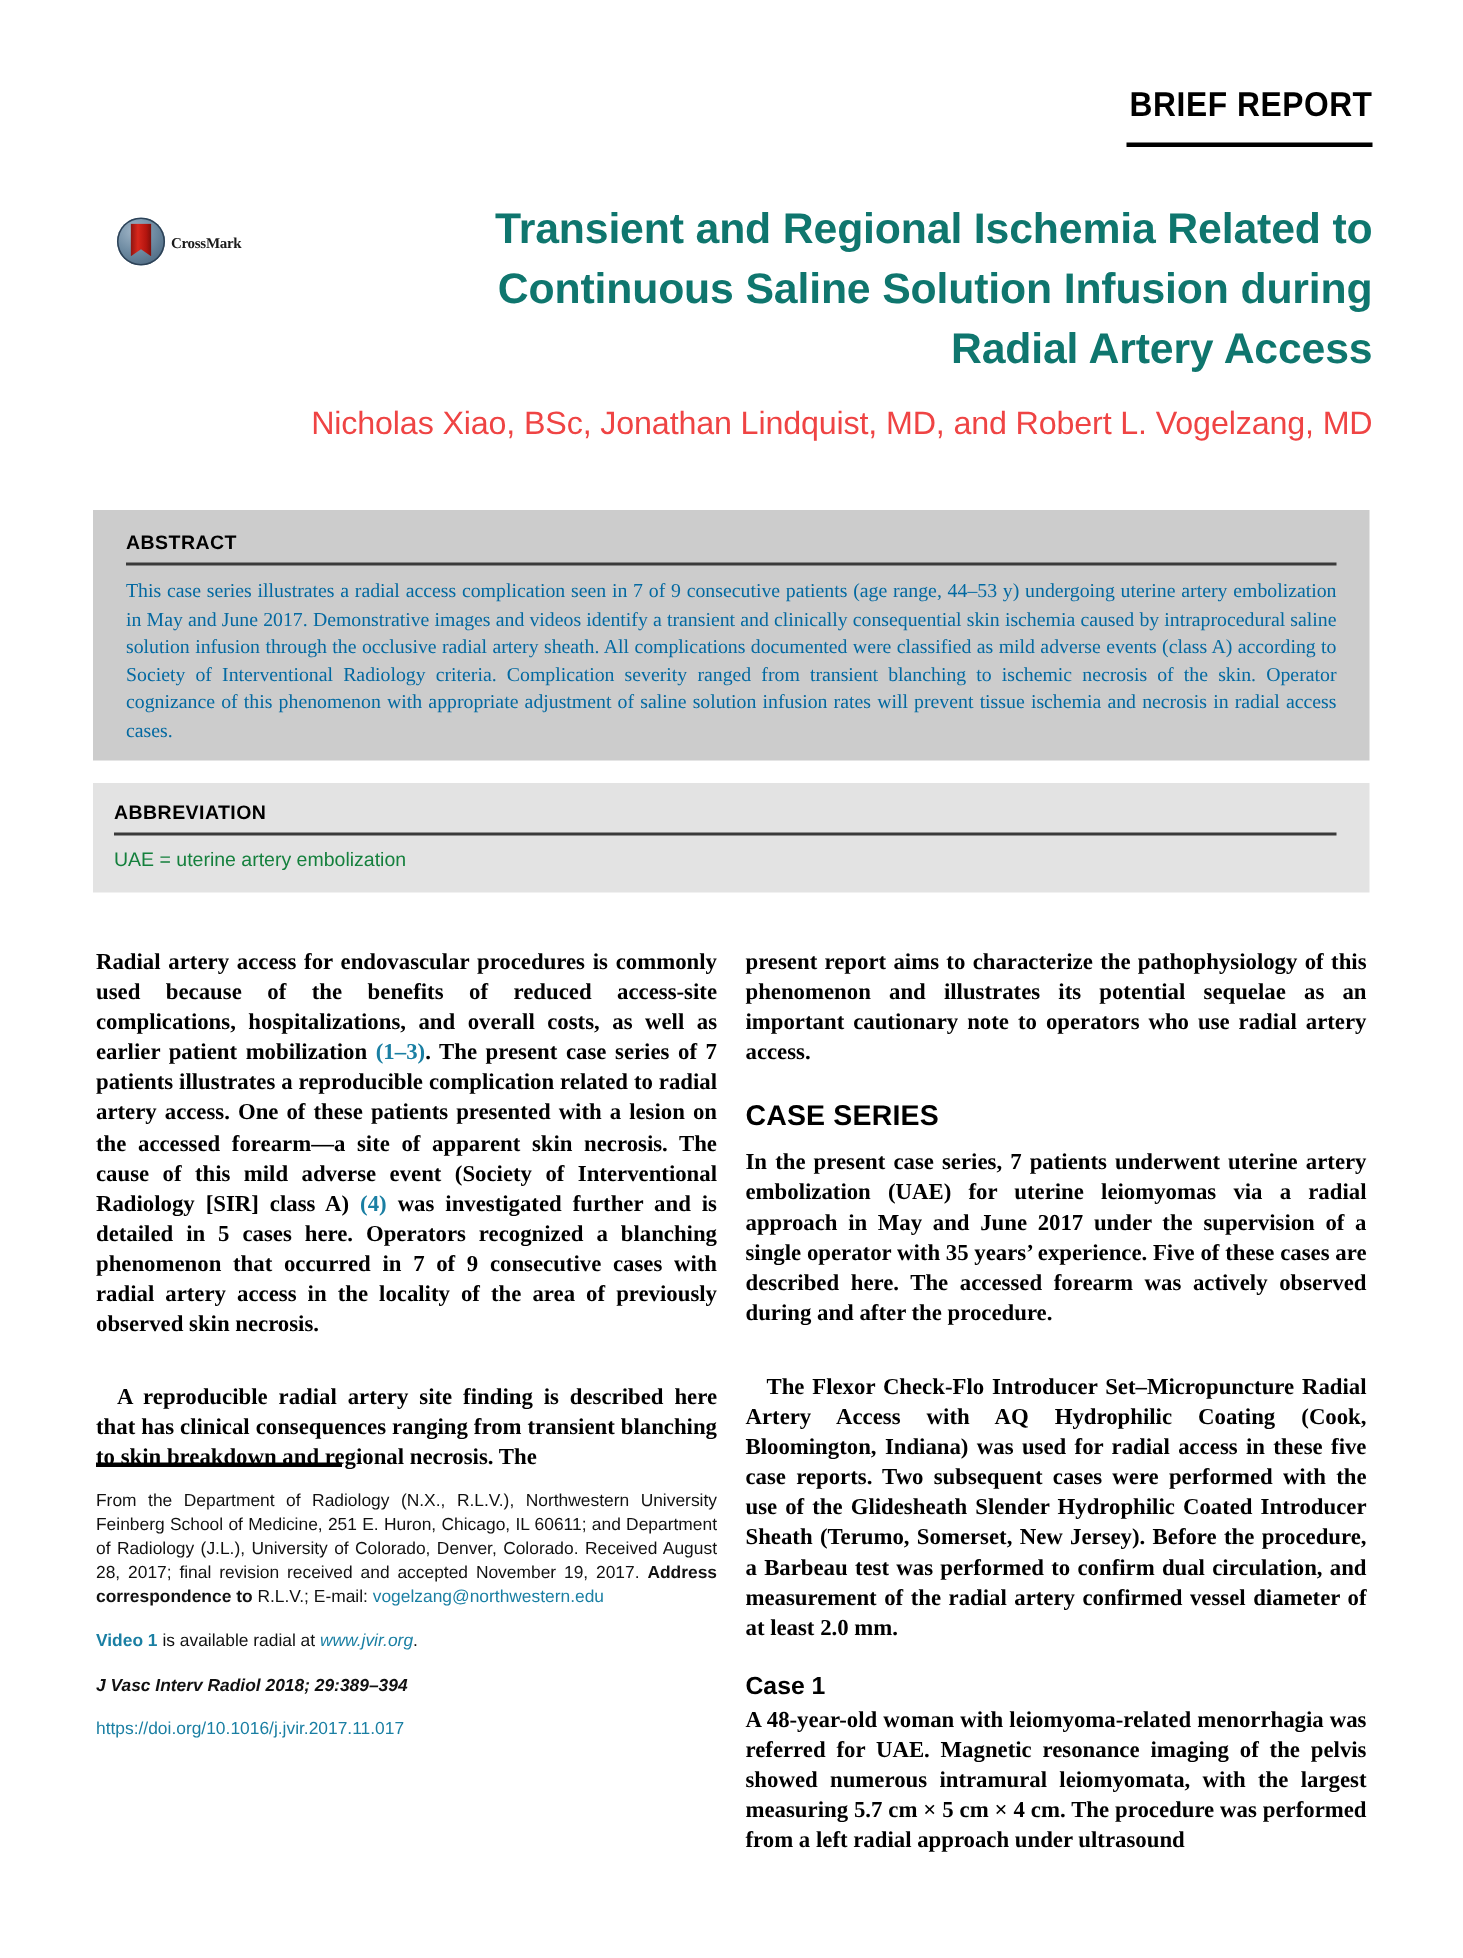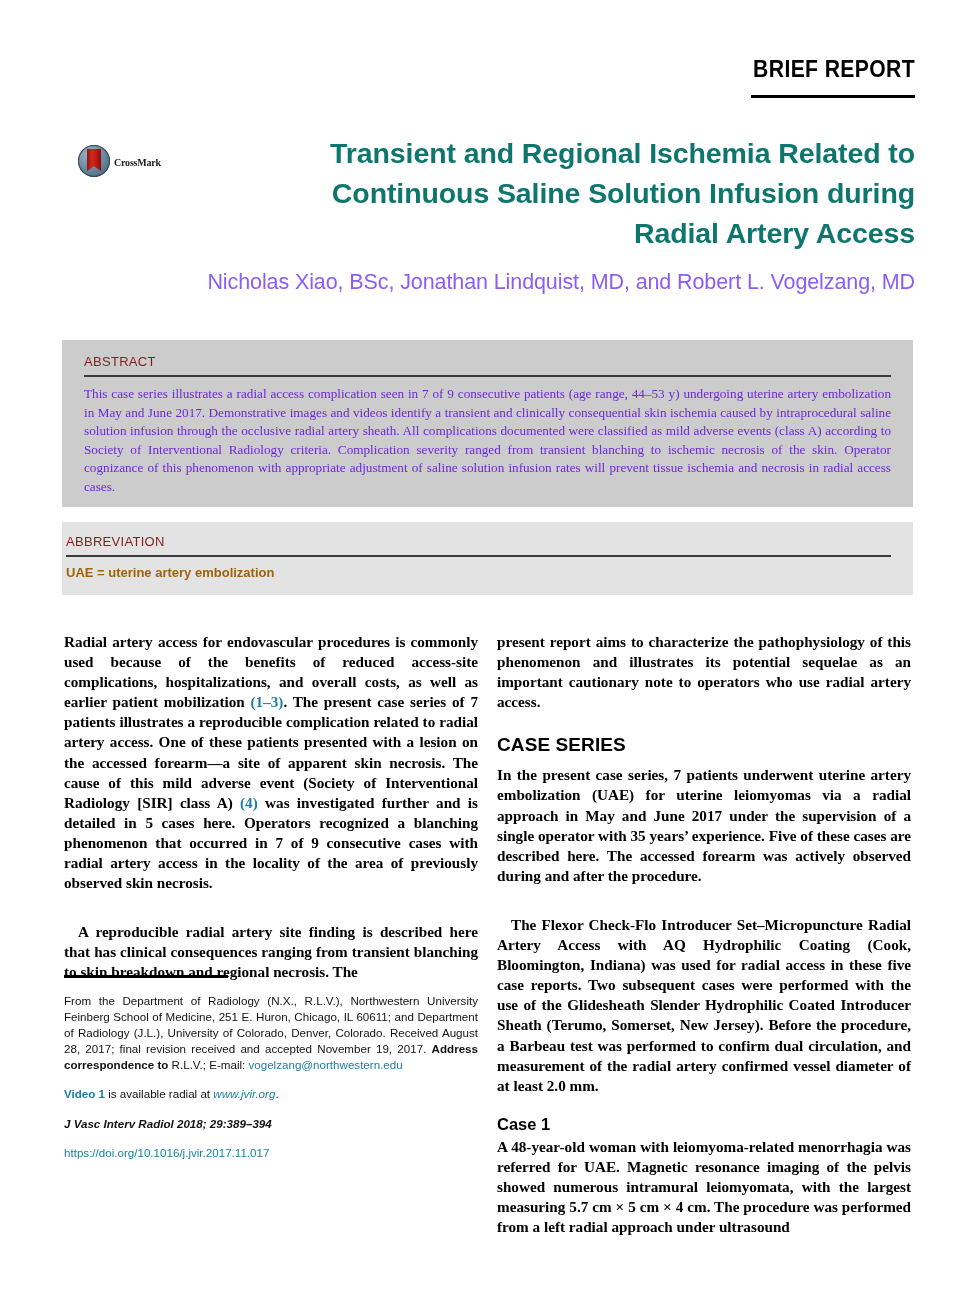--- a/index.html
+++ b/index.html
@@ -103,21 +103,21 @@
   }
 
   .authors {
     position: absolute;
     left: 60px;
     top: 270px;
     width: 855px;
     text-align: right;
     font-family: "Liberation Sans", sans-serif;
     font-size: 21.5px;
-    color: #8b5cf6;
+    color: #ef4444;
     letter-spacing: -0.1px;
   }
 
   
   .abstract-box {
     position: absolute;
     left: 62px;
     top: 340px;
     width: 851px;
     height: 167px;
@@ -126,49 +126,48 @@
     padding: 14px 22px 10px 22px;
   }
   .abbr-box {
     position: absolute;
     left: 62px;
     top: 522px;
     width: 851px;
     height: 73px;
     background: #e3e3e3;
     box-sizing: border-box;
-    padding: 12px 22px 10px 4px;
+    padding: 12px 22px 10px 14px;
   }
   .box-head {
     font-family: "Liberation Sans", sans-serif;
-    font-weight: normal;
+    font-weight: bold;
     font-size: 13px;
     letter-spacing: 0.3px;
-    color: #7f1d1d;
+    color: #000000;
     padding-bottom: 6px;
   }
   .box-rule {
     height: 2px;
     background: #3a3a3a;
     margin-bottom: 8px;
   }
   .abstract-text {
     font-family: "Liberation Serif", serif;
     font-size: 13.2px;
     line-height: 18.6px;
     text-align: justify;
-    color: #6d28d9;
+    color: #0369a1;
     margin: 0;
   }
   .abbr-text {
     font-family: "Liberation Sans", sans-serif;
     font-size: 13px;
-    color: #a16207;
-    margin: 0;
-    font-weight: bold;
+    color: #15803d;
+    margin: 0;
   }
 
   
   .col-left {
     position: absolute;
     left: 64px;
     top: 632px;
     width: 414px;
   }
   .col-right {

